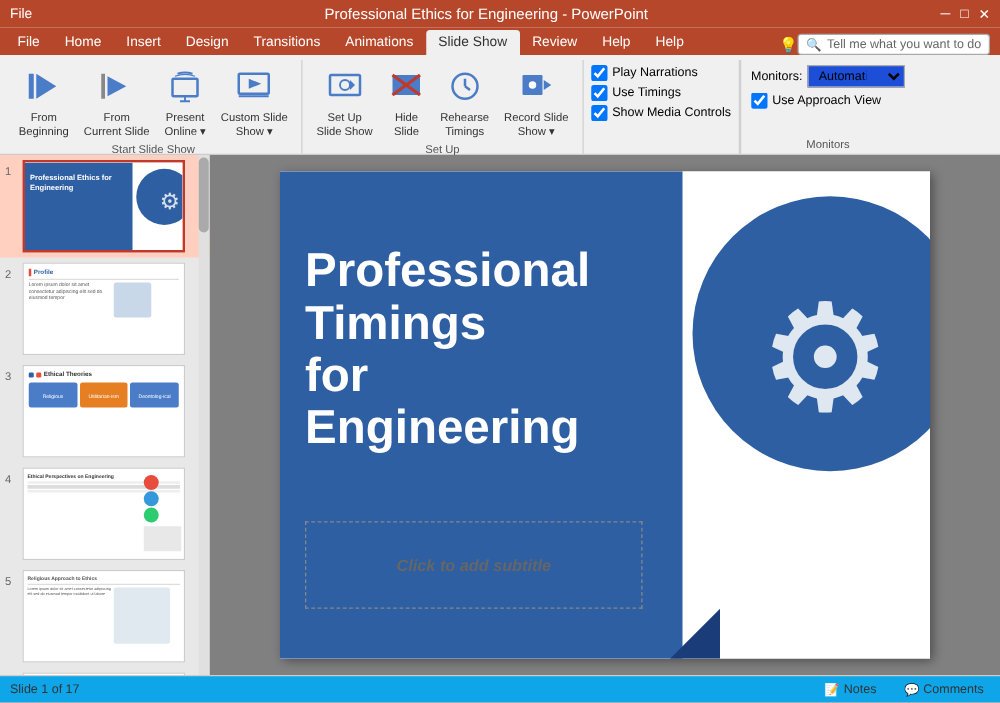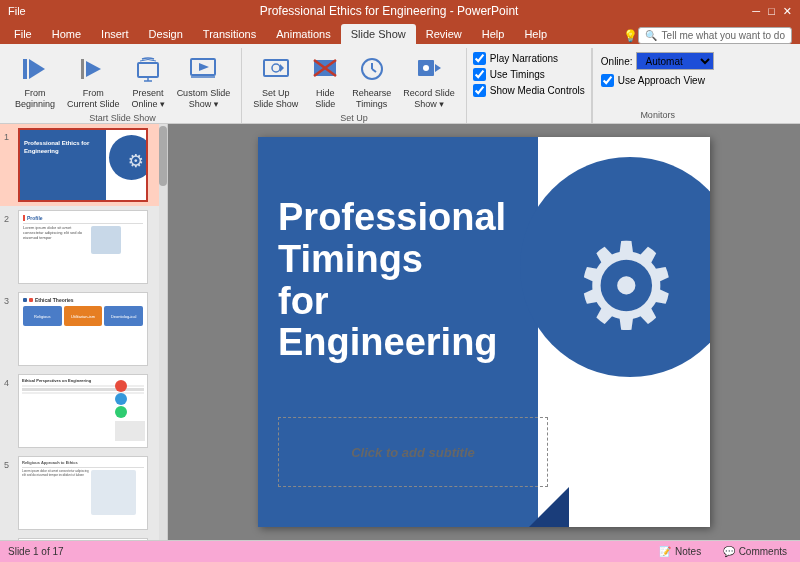--- a/index.html
+++ b/index.html
@@ -233,21 +233,21 @@
     
     .canvas-area {
       flex: 1;
       background: #808080;
       display: flex;
       align-items: center;
       justify-content: center;
       overflow: hidden;
     }
     .main-slide {
-      width: 452px;
+      width: 520px;
       height: 390px;
       background: white;
       position: relative;
       overflow: hidden;
       box-shadow: 2px 2px 8px rgba(0,0,0,0.4);
     }
 
     
     .ms-blue-bg {
       position: absolute;
@@ -308,21 +308,21 @@
       position: absolute;
       right: 30px;
       top: 80px;
       font-size: 120px;
       color: white;
       opacity: 0.85;
     }
 
     
     .status-bar {
-      background: #f9a8d4;
+      background: #0ea5e9;
       border-top: 1px solid #ccc;
       height: 22px;
       display: flex;
       align-items: center;
       padding: 0 8px;
       font-size: 10px;
       color: #333;
     }
     .status-left { flex: 1; }
     .status-right { display: flex; gap: 12px; align-items: center; }
@@ -491,21 +491,21 @@
       <label class="ribbon-check">
         <input type="checkbox" checked="" style="">
         <span>Show Media Controls</span>
       </label>
     </div>
     <div class="ribbon-group-label"></div>
   </div>
 
   <div class="ribbon-monitor">
     <div class="monitor-row">
-      <span>Online:</span>
+      <span>Monitors:</span>
       <select class="monitor-select">
         <option>Automatic</option>
         <option>Primary Monitor</option>
       </select>
     </div>
     <label class="ribbon-check">
       <input type="checkbox" checked="" style="">
       <span>Use Approach View</span>
     </label>
     <div class="monitor-group-label">Monitors</div>

